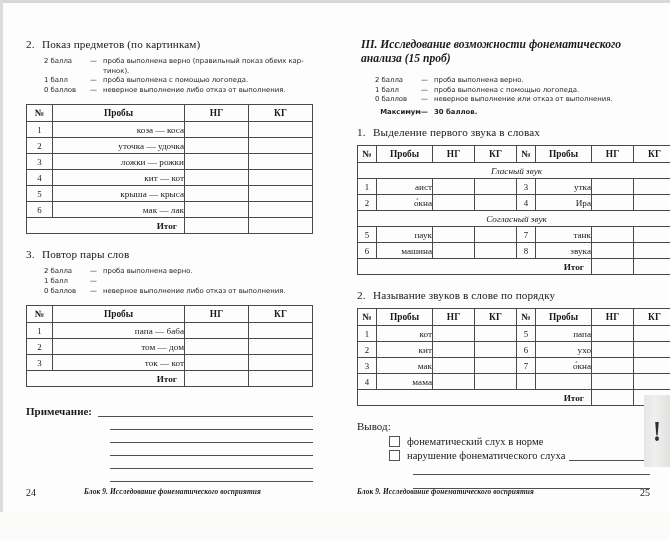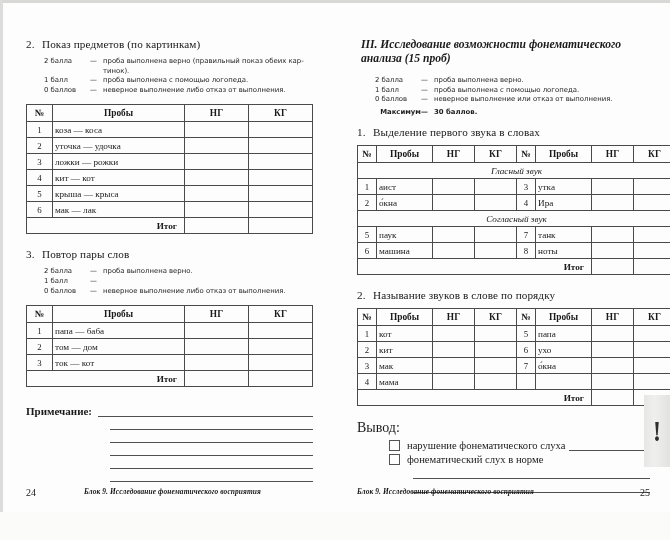--- a/index.html
+++ b/index.html
@@ -74,21 +74,21 @@
     height:15px;
     font-weight:normal;
   }
   thead th{
     text-align:center;
     font-weight:bold;
     font-size:9.4px;
     height:16px;
   }
   td.num{text-align:center;font-size:8.8px;}
-  td.probe{padding-left:2px;text-align:left;}
+  td.probe{padding-left:2px;text-align:right;}
   td.blank{}
   td.total{
     text-align:right;
     padding-right:7px;
     font-weight:bold;
     font-size:9.2px;
   }
   td.group{
     text-align:center;
     font-style:italic;
@@ -116,21 +116,21 @@
   .note-label{font-size:11px;flex:none;padding-right:6px;}
   .rule{
     flex:1;
     border-bottom:1px solid #4f4f4f;
     height:11px;
   }
   .rule-row{margin-left:84px;margin-top:11px;border-bottom:1px solid #4f4f4f;height:1px;}
 
   
   .vyvod{margin-top:12px;}
-  .vyvod-label{font-size:14px;margin-bottom:4px;}
+  .vyvod-label{font-size:11px;margin-bottom:4px;}
   .vyvod-item{display:flex;align-items:center;margin-left:32px;margin-bottom:3px;}
   .chk{
     width:9px;height:9px;flex:none;
     border:1px solid #555;
     background:#fff;
     margin-right:7px;
   }
   .vyvod-text{font-size:10.6px;white-space:nowrap;}
   .vyvod-rule{flex:1;border-bottom:1px solid #4f4f4f;height:10px;margin-left:4px;min-width:30px;}
   .vyvod-line{margin-left:56px;margin-top:12px;border-bottom:1px solid #4f4f4f;height:1px;}
@@ -452,21 +452,21 @@
               <td class="probe">танк</td>
               <td class="blank"></td>
               <td class="blank"></td>
             </tr>
             <tr>
               <td class="num">6</td>
               <td class="probe">машина</td>
               <td class="blank"></td>
               <td class="blank"></td>
               <td class="num">8</td>
-              <td class="probe">ноты</td>
+              <td class="probe">звука</td>
               <td class="blank"></td>
               <td class="blank"></td>
             </tr>
             <tr>
               <td class="total" colspan="6">Итог</td>
               <td class="blank"></td>
               <td class="blank"></td>
             </tr>
           </tbody>
         </table>
@@ -547,26 +547,26 @@
               <td class="blank"></td>
             </tr>
           </tbody>
         </table>
       </div>
 
       <div class="vyvod">
         <div class="vyvod-label">Вывод:</div>
         <div class="vyvod-item">
           <span class="chk"></span>
+          <span class="vyvod-text">фонематический слух в норме</span>
+        </div>
+        <div class="vyvod-item">
+          <span class="chk"></span>
           <span class="vyvod-text">нарушение фонематического слуха</span>
           <span class="vyvod-rule"></span>
-        </div>
-        <div class="vyvod-item">
-          <span class="chk"></span>
-          <span class="vyvod-text">фонематический слух в норме</span>
         </div>
         <div class="vyvod-line"></div>
         <div class="vyvod-line"></div>
       </div>
 
     </div>
 
     <div class="footer footer-right">
       <span class="runhead">Блок 9. Исследование фонематического восприятия</span>
       <span class="pagenum">25</span>

